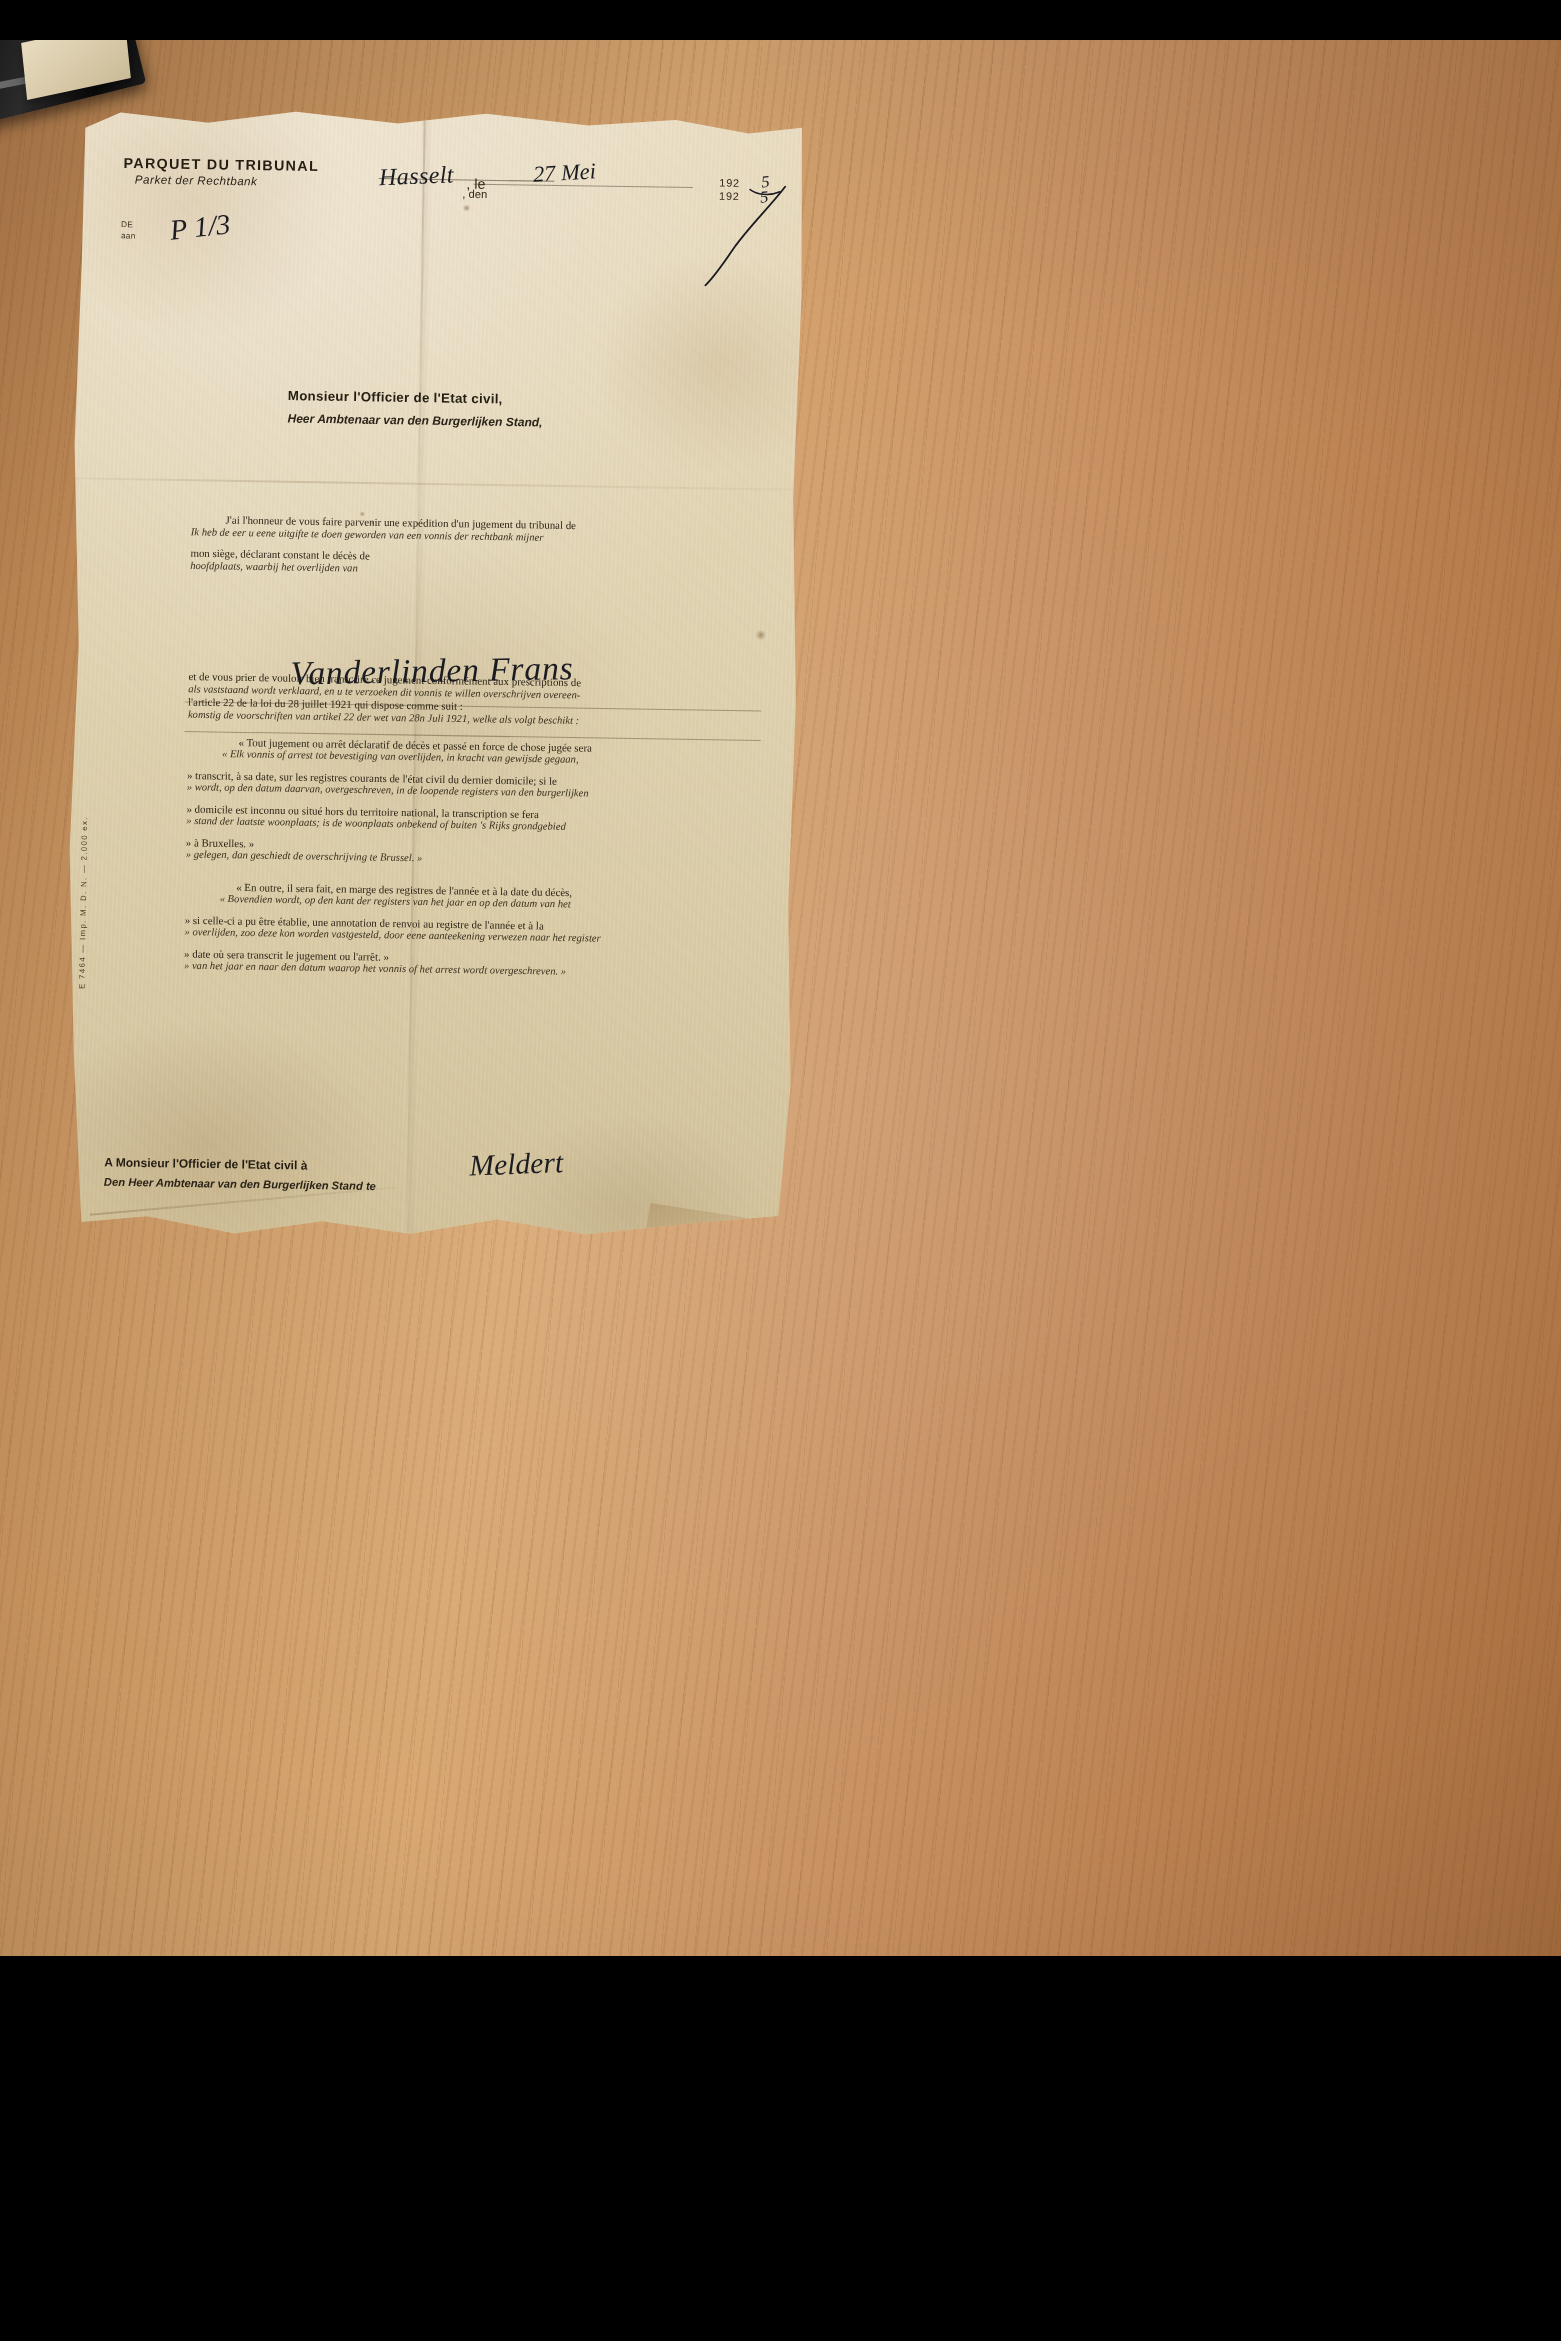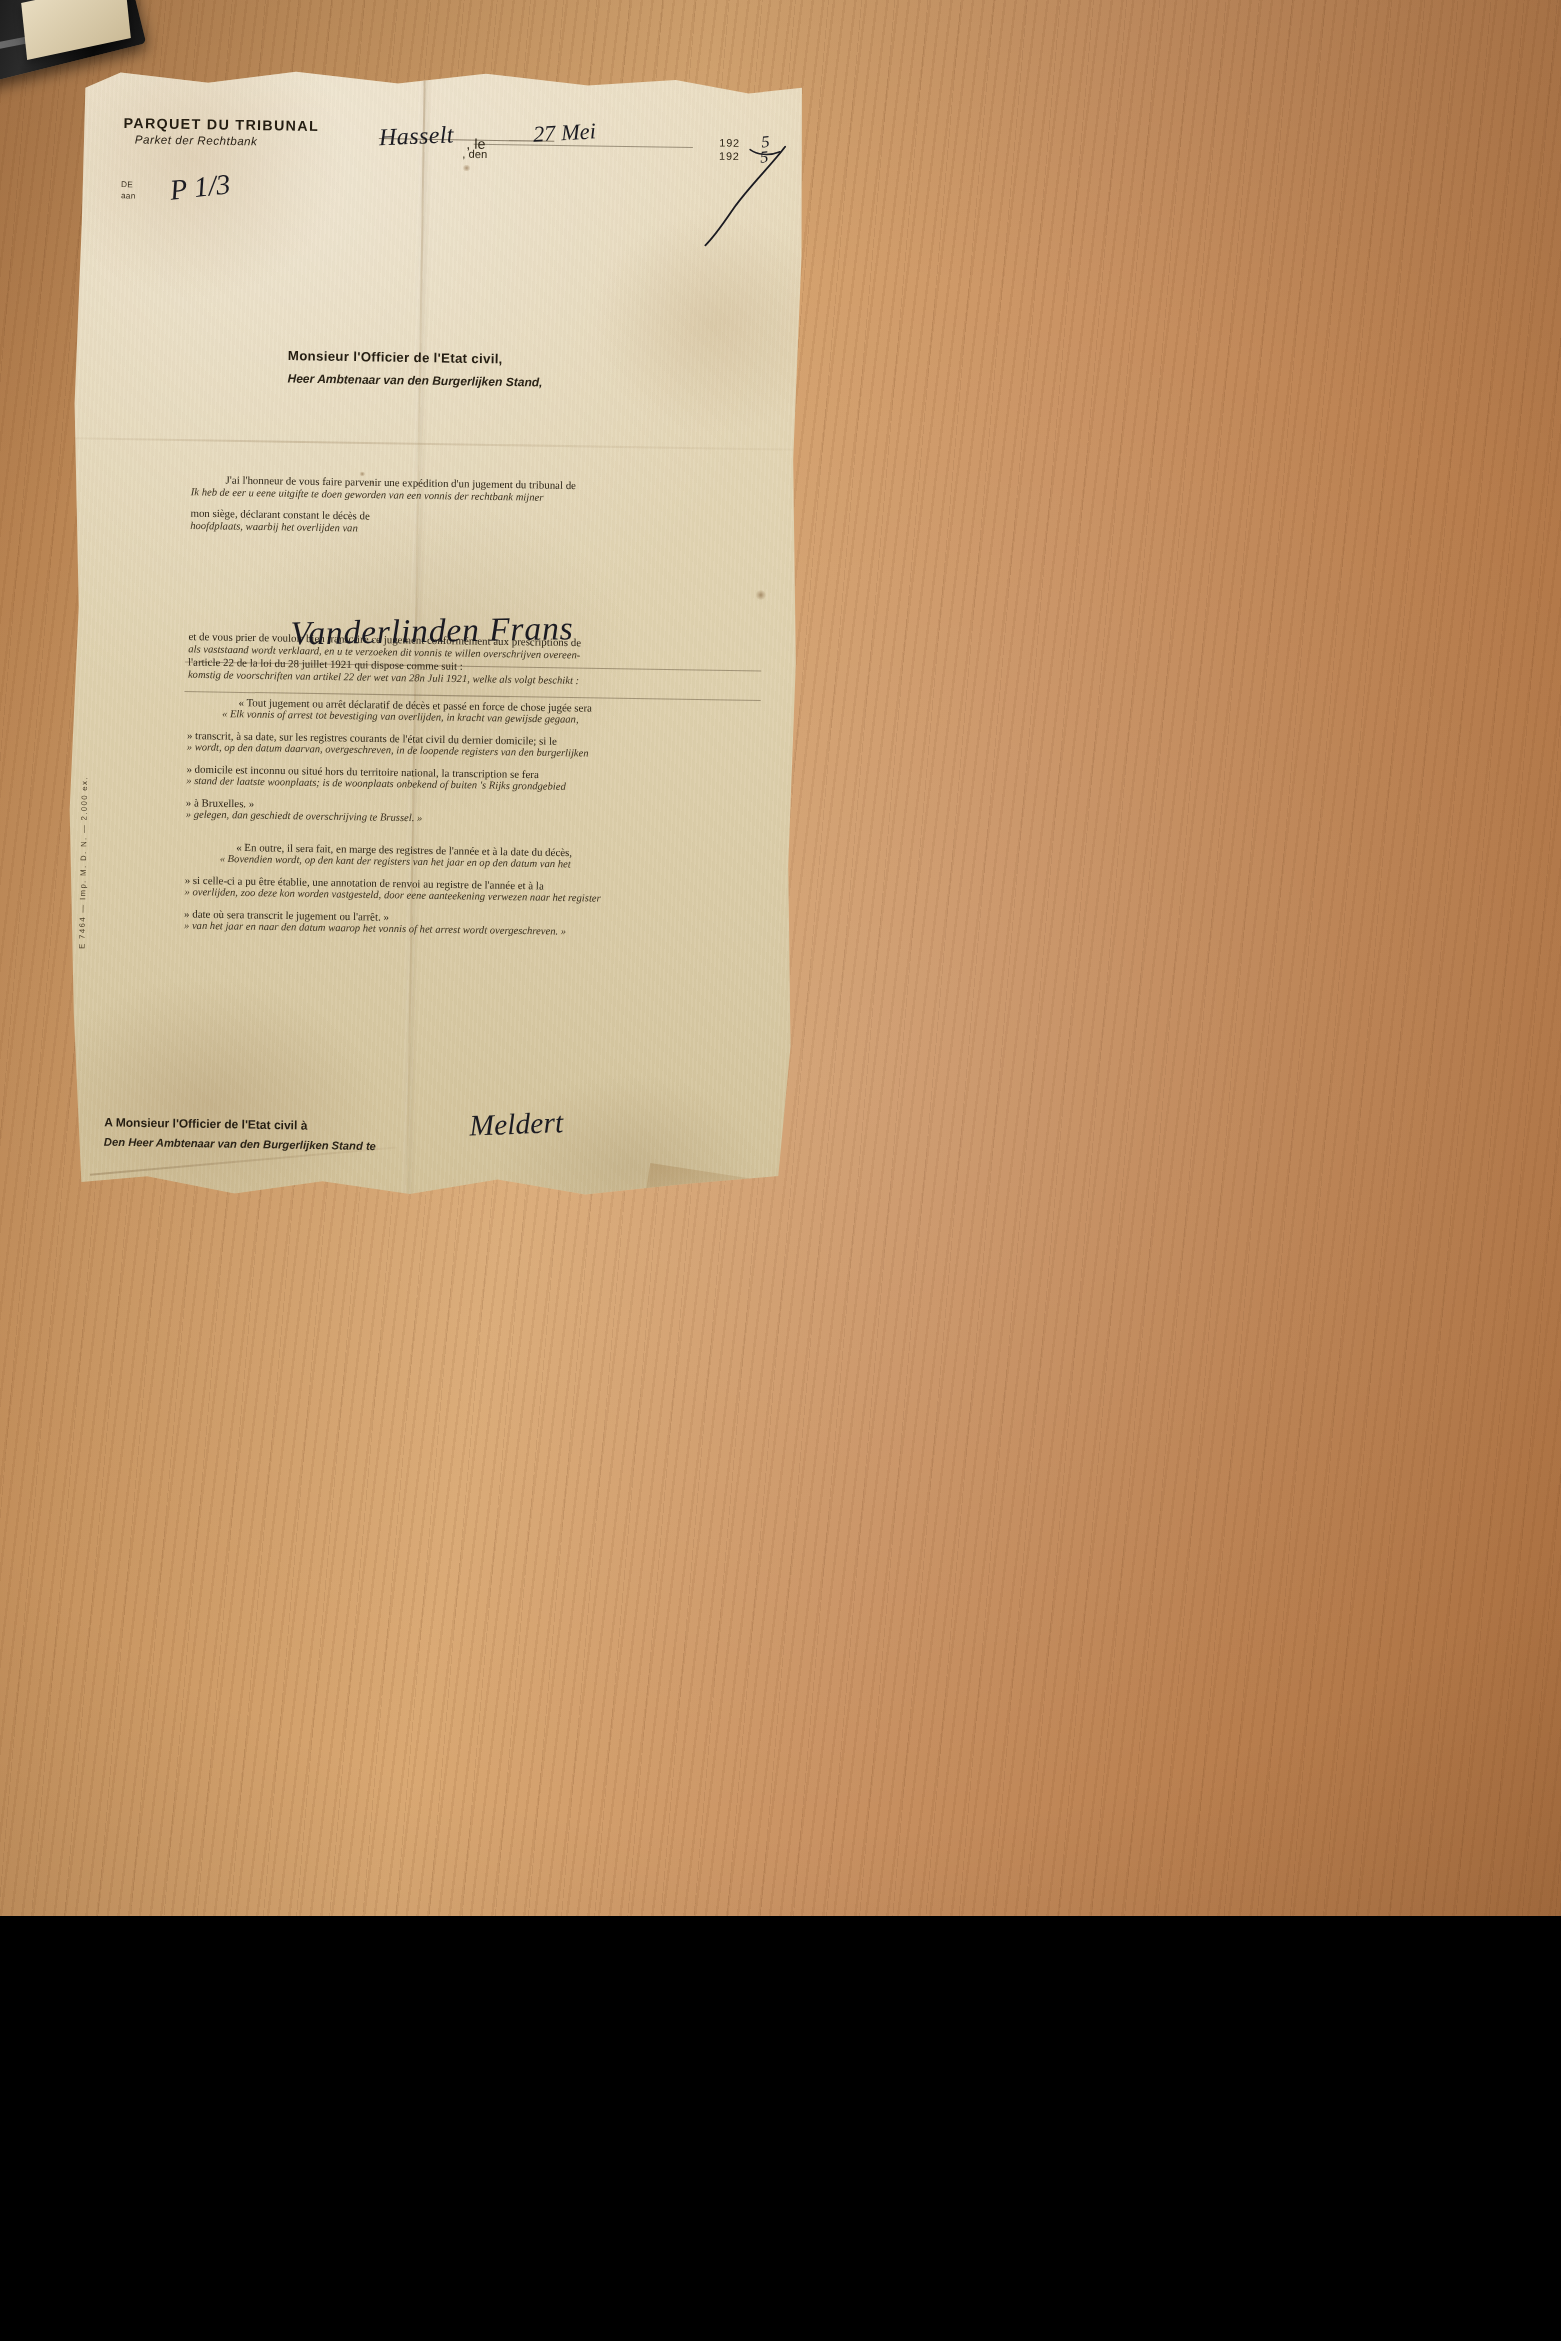--- a/index.html
+++ b/index.html
@@ -19,20 +19,21 @@
         rgba(120,70,30,0.10) 0px,
         rgba(120,70,30,0.10) 2.4px,
         rgba(255,255,255,0.00) 2.4px,
         rgba(255,255,255,0.00) 10.6px),
       repeating-linear-gradient(95deg,
         rgba(90,50,20,0.10) 0px,
         rgba(90,50,20,0.10) 0.8px,
         rgba(255,255,255,0.0) 0.8px,
         rgba(255,255,255,0.0) 33px),
       linear-gradient(100deg, #b07a4a 0%, #c79460 18%, #d9a873 38%, #c99263 60%, #b97f4f 80%, #a96f40 100%);
+    margin-top: 40px;
   }
   
   #scene::before {
     content: "";
     position: absolute;
     inset: 0;
     background:
       radial-gradient(140% 90% at 50% 55%, rgba(255,255,255,0.10) 0%, rgba(0,0,0,0.0) 45%, rgba(0,0,0,0.22) 100%);
     pointer-events: none;
   }

